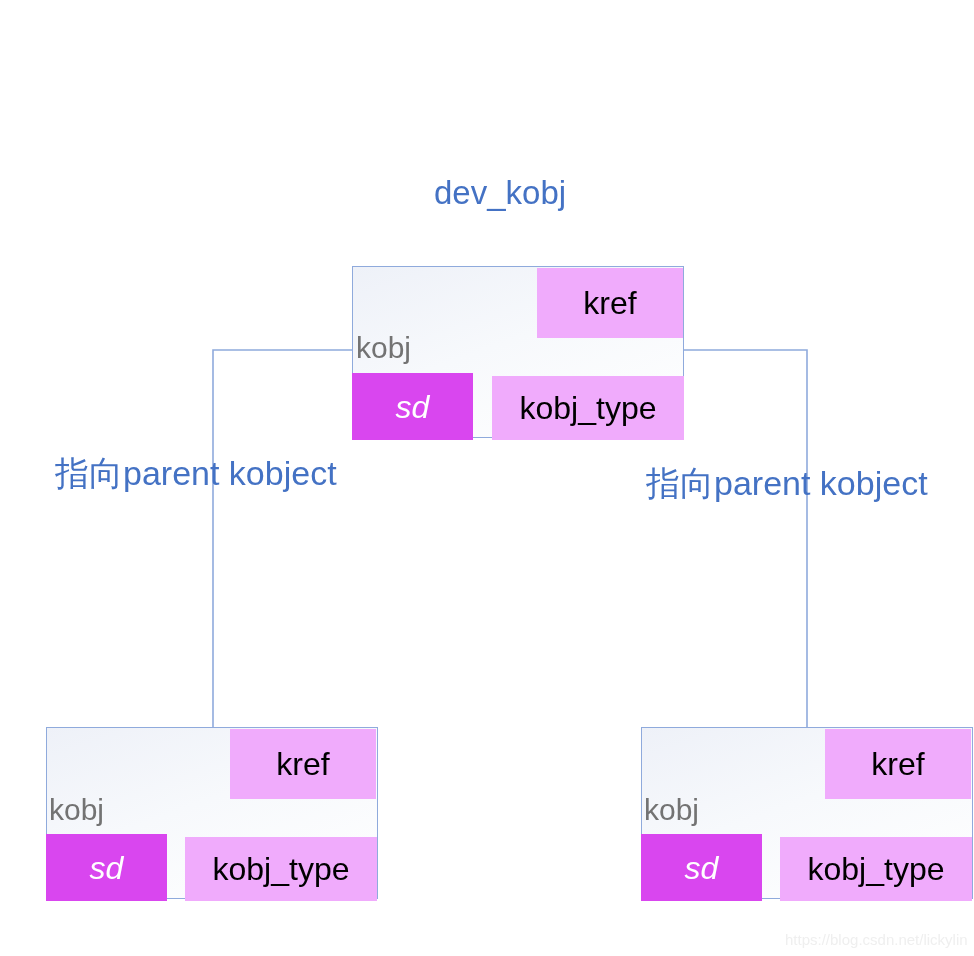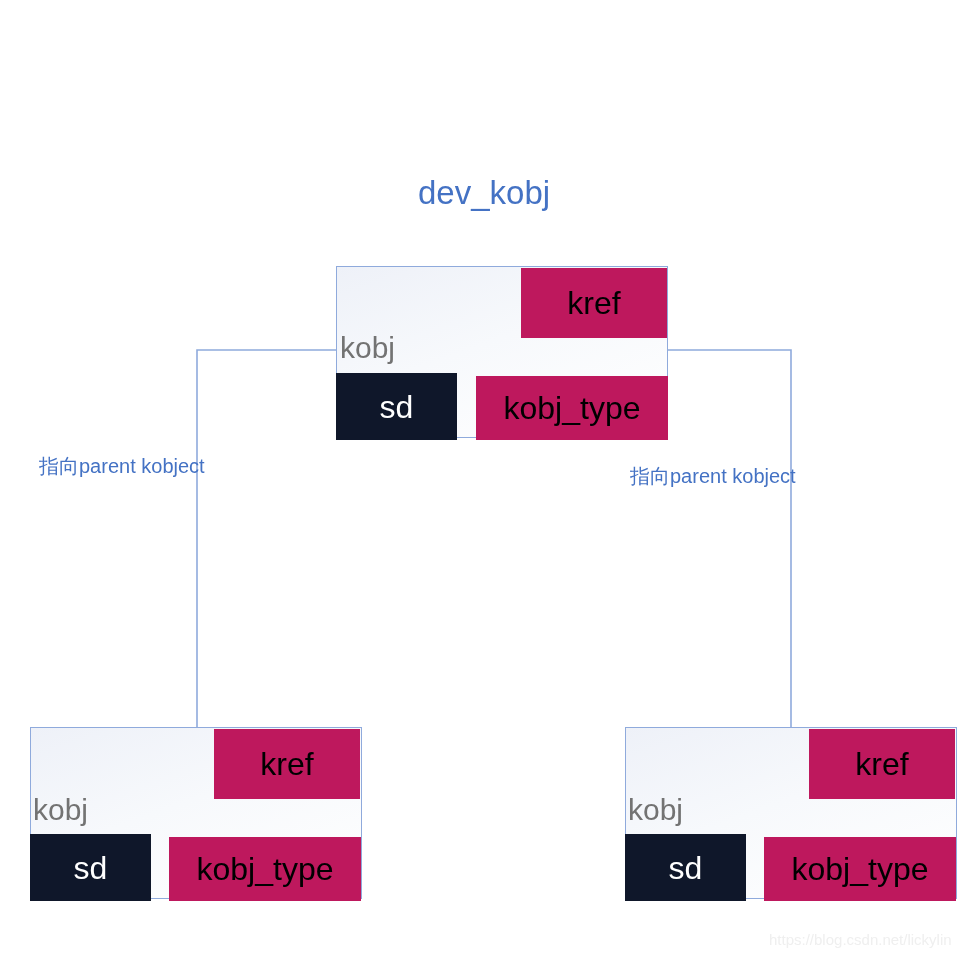--- a/index.html
+++ b/index.html
@@ -10,21 +10,21 @@
   body {
     width: 974px;
     height: 956px;
     position: relative;
     overflow: hidden;
     font-family: "Liberation Sans", "DejaVu Sans", sans-serif;
   }
 
   #canvas {
     position: absolute;
-    left: 0; top: 0;
+    left: 16px; top: 0;
     width: 816px;
     height: 956px;
   }
 
   
   .diagram-title {
     position: absolute;
     color: #4472c4;
     font-size: 33px;
     line-height: 1;
@@ -60,36 +60,37 @@
     box-sizing: border-box;
     display: flex;
     align-items: center;
     justify-content: center;
     white-space: nowrap;
     line-height: 1;
   }
 
   .field-kref,
   .field-kobjtype {
-    background: #be185d;
+    background: #f0abfc;
     color: #000000;
   }
 
   .field-sd {
-    background: #0f172a;
+    background: #d946ef;
     color: #ffffff;
+    font-style: italic;
   }
 
   
   .annot-label {
     position: absolute;
     color: #4472c4;
     white-space: nowrap;
     line-height: 1;
-    font-size: 20px;
+    font-size: 34px;
   }
 
   
   .watermark {
     position: absolute;
     color: #efefef;
     font-size: 15px;
     white-space: nowrap;
     line-height: 1;
   }

